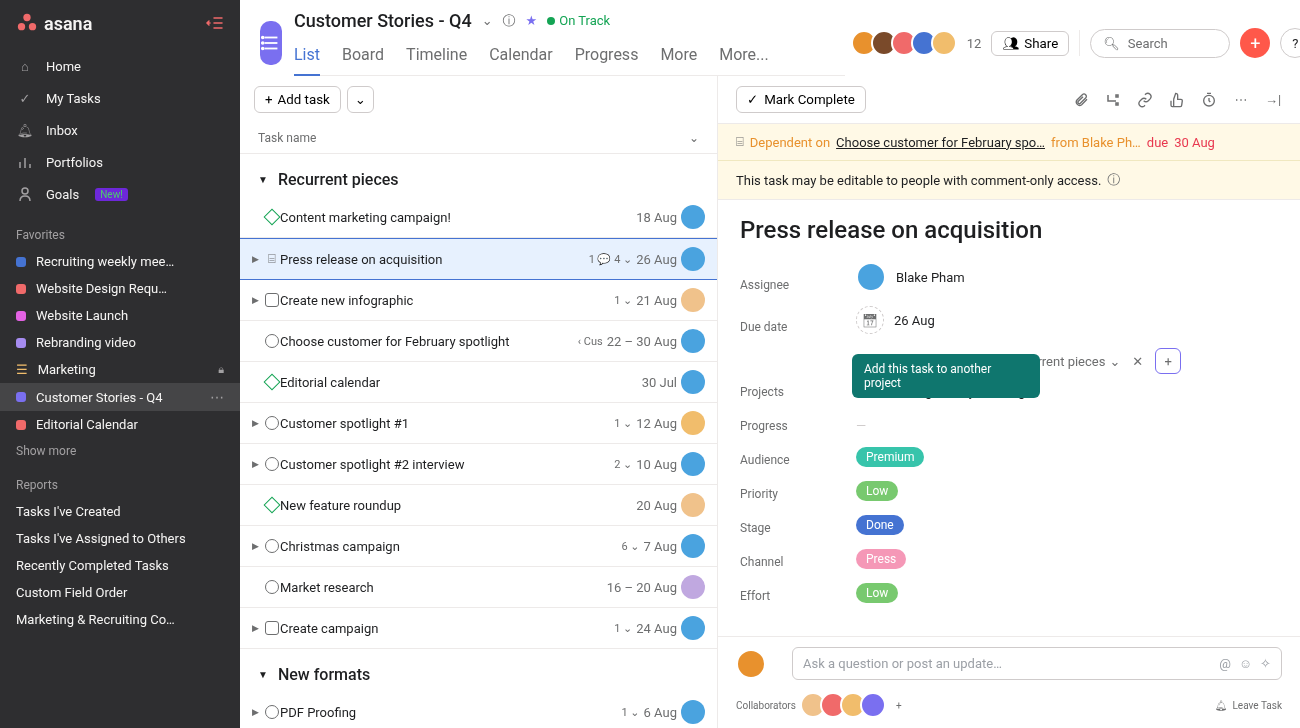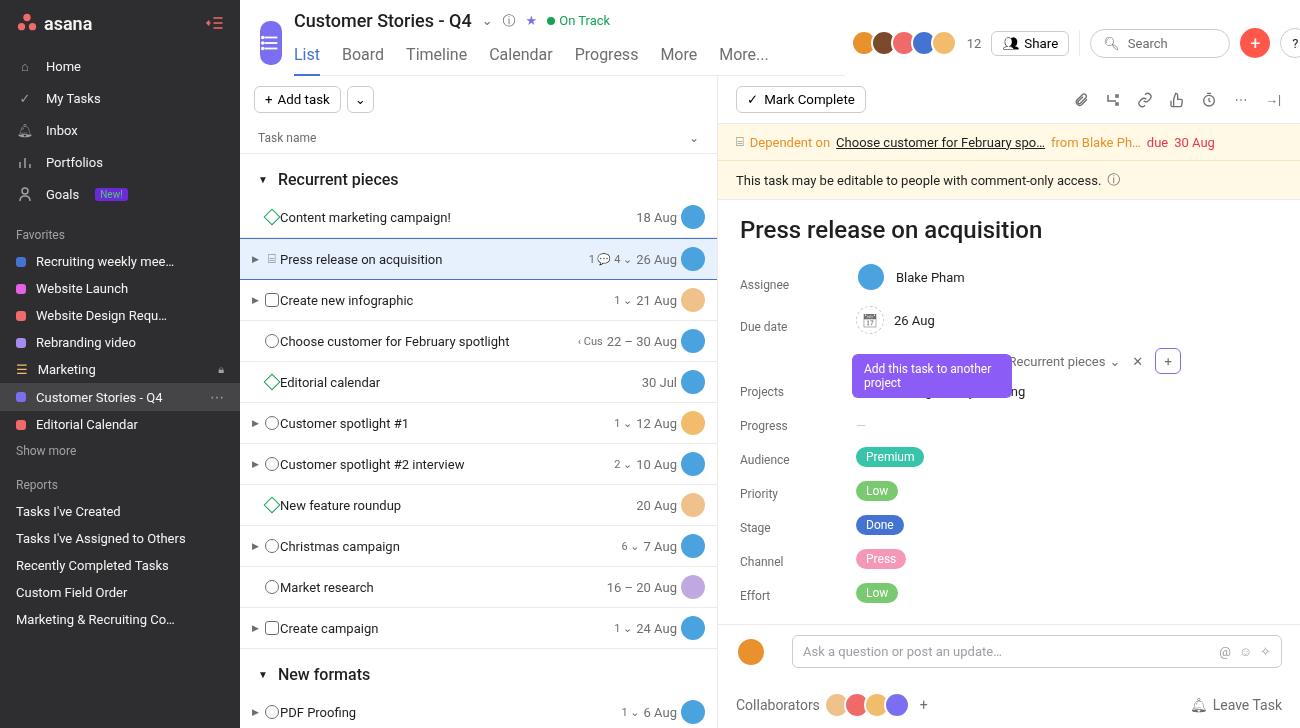--- a/index.html
+++ b/index.html
@@ -86,28 +86,28 @@
 .d-body{padding:16px 22px;overflow-y:auto;flex:1}
 .d-title{font-size:24px;font-weight:500;margin-bottom:18px}
 .field{display:flex;align-items:flex-end;margin-bottom:14px}
 .f-label{width:116px;color:#6d6e6f;font-size:12px;padding-top:6px}
 .f-val{flex:1;display:flex;align-items:center;gap:10px;flex-wrap:wrap}
 .date-ic{width:28px;height:28px;border:1px dashed #cfcbcb;border-radius:50%;display:flex;align-items:center;justify-content:center;color:#6d6e6f}
 .proj-row{display:flex;align-items:center;gap:8px;font-size:13px}
 .proj-chip{color:#6d6e6f;display:flex;align-items:center;gap:4px}
 .x-btn{color:#6d6e6f;cursor:pointer;padding:2px 4px}
 .add-proj{width:26px;height:26px;border:1.5px solid #7a6ff0;border-radius:6px;display:flex;align-items:center;justify-content:center;color:#6d6e6f;cursor:pointer}
-.tooltip{position:absolute;background:#8b5cf6;color:#fff;padding:8px 12px;border-radius:6px;font-size:12px;width:160px;margin-top:30px;margin-left:-4px;z-index:10}
+.tooltip{position:absolute;background:#0f766e;color:#fff;padding:8px 12px;border-radius:6px;font-size:12px;width:188px;margin-top:30px;margin-left:-4px;z-index:10}
 .pill{padding:3px 10px;border-radius:12px;font-size:12px;color:#fff}
 
 .d-footer{border-top:1px solid #edeae9;padding:10px 18px}
 .comment-box{display:flex;align-items:center;gap:26px}
 .comment-input{flex:1;border:1px solid #cfcbcb;border-radius:6px;padding:8px 10px;display:flex;align-items:center;color:#9ca0a6}
 .ci-icons{margin-left:auto;display:flex;gap:8px;color:#9ca0a6}
-.collab-row{display:flex;align-items:center;gap:10px;margin-top:24px;font-size:14px;color:#6d6e6f}
+.collab-row{display:flex;align-items:center;gap:10px;margin-top:12px;font-size:10px;color:#6d6e6f}
 .leave{margin-left:auto;display:flex;align-items:center;gap:5px;color:#6d6e6f}
 </style>
 </head>
 <body>
 
 <div class="app">
 
   <div class="sidebar">
     <div class="sb-logo">
       <div style="display:flex;align-items:center">
@@ -161,26 +161,26 @@
           <span class="badge-new">New!</span>
         </div>
     </div>
     <div class="sb-section">Favorites</div>
     <div id="sb-favs">
         <div class="sb-fav">
           <span class="dot" style="background:#4573d2"></span>
           <span class="nm">Recruiting weekly mee…</span>
         </div>
         <div class="sb-fav">
+          <span class="dot" style="background:#f06a6a"></span>
+          <span class="nm">Website Design Requ…</span>
+        </div>
+        <div class="sb-fav">
           <span class="dot" style="background:#e362e3"></span>
           <span class="nm">Website Launch</span>
-        </div>
-        <div class="sb-fav">
-          <span class="dot" style="background:#f06a6a"></span>
-          <span class="nm">Website Design Requ…</span>
         </div>
         <div class="sb-fav">
           <span class="dot" style="background:#a68cf0"></span>
           <span class="nm">Rebranding video</span>
         </div>
         <div class="sb-fav">
           <span class="ic" style="color:#f1bd6c">☰</span>
           <span class="nm">Marketing</span>
           <span class="lock">🔒︎</span>
         </div>

